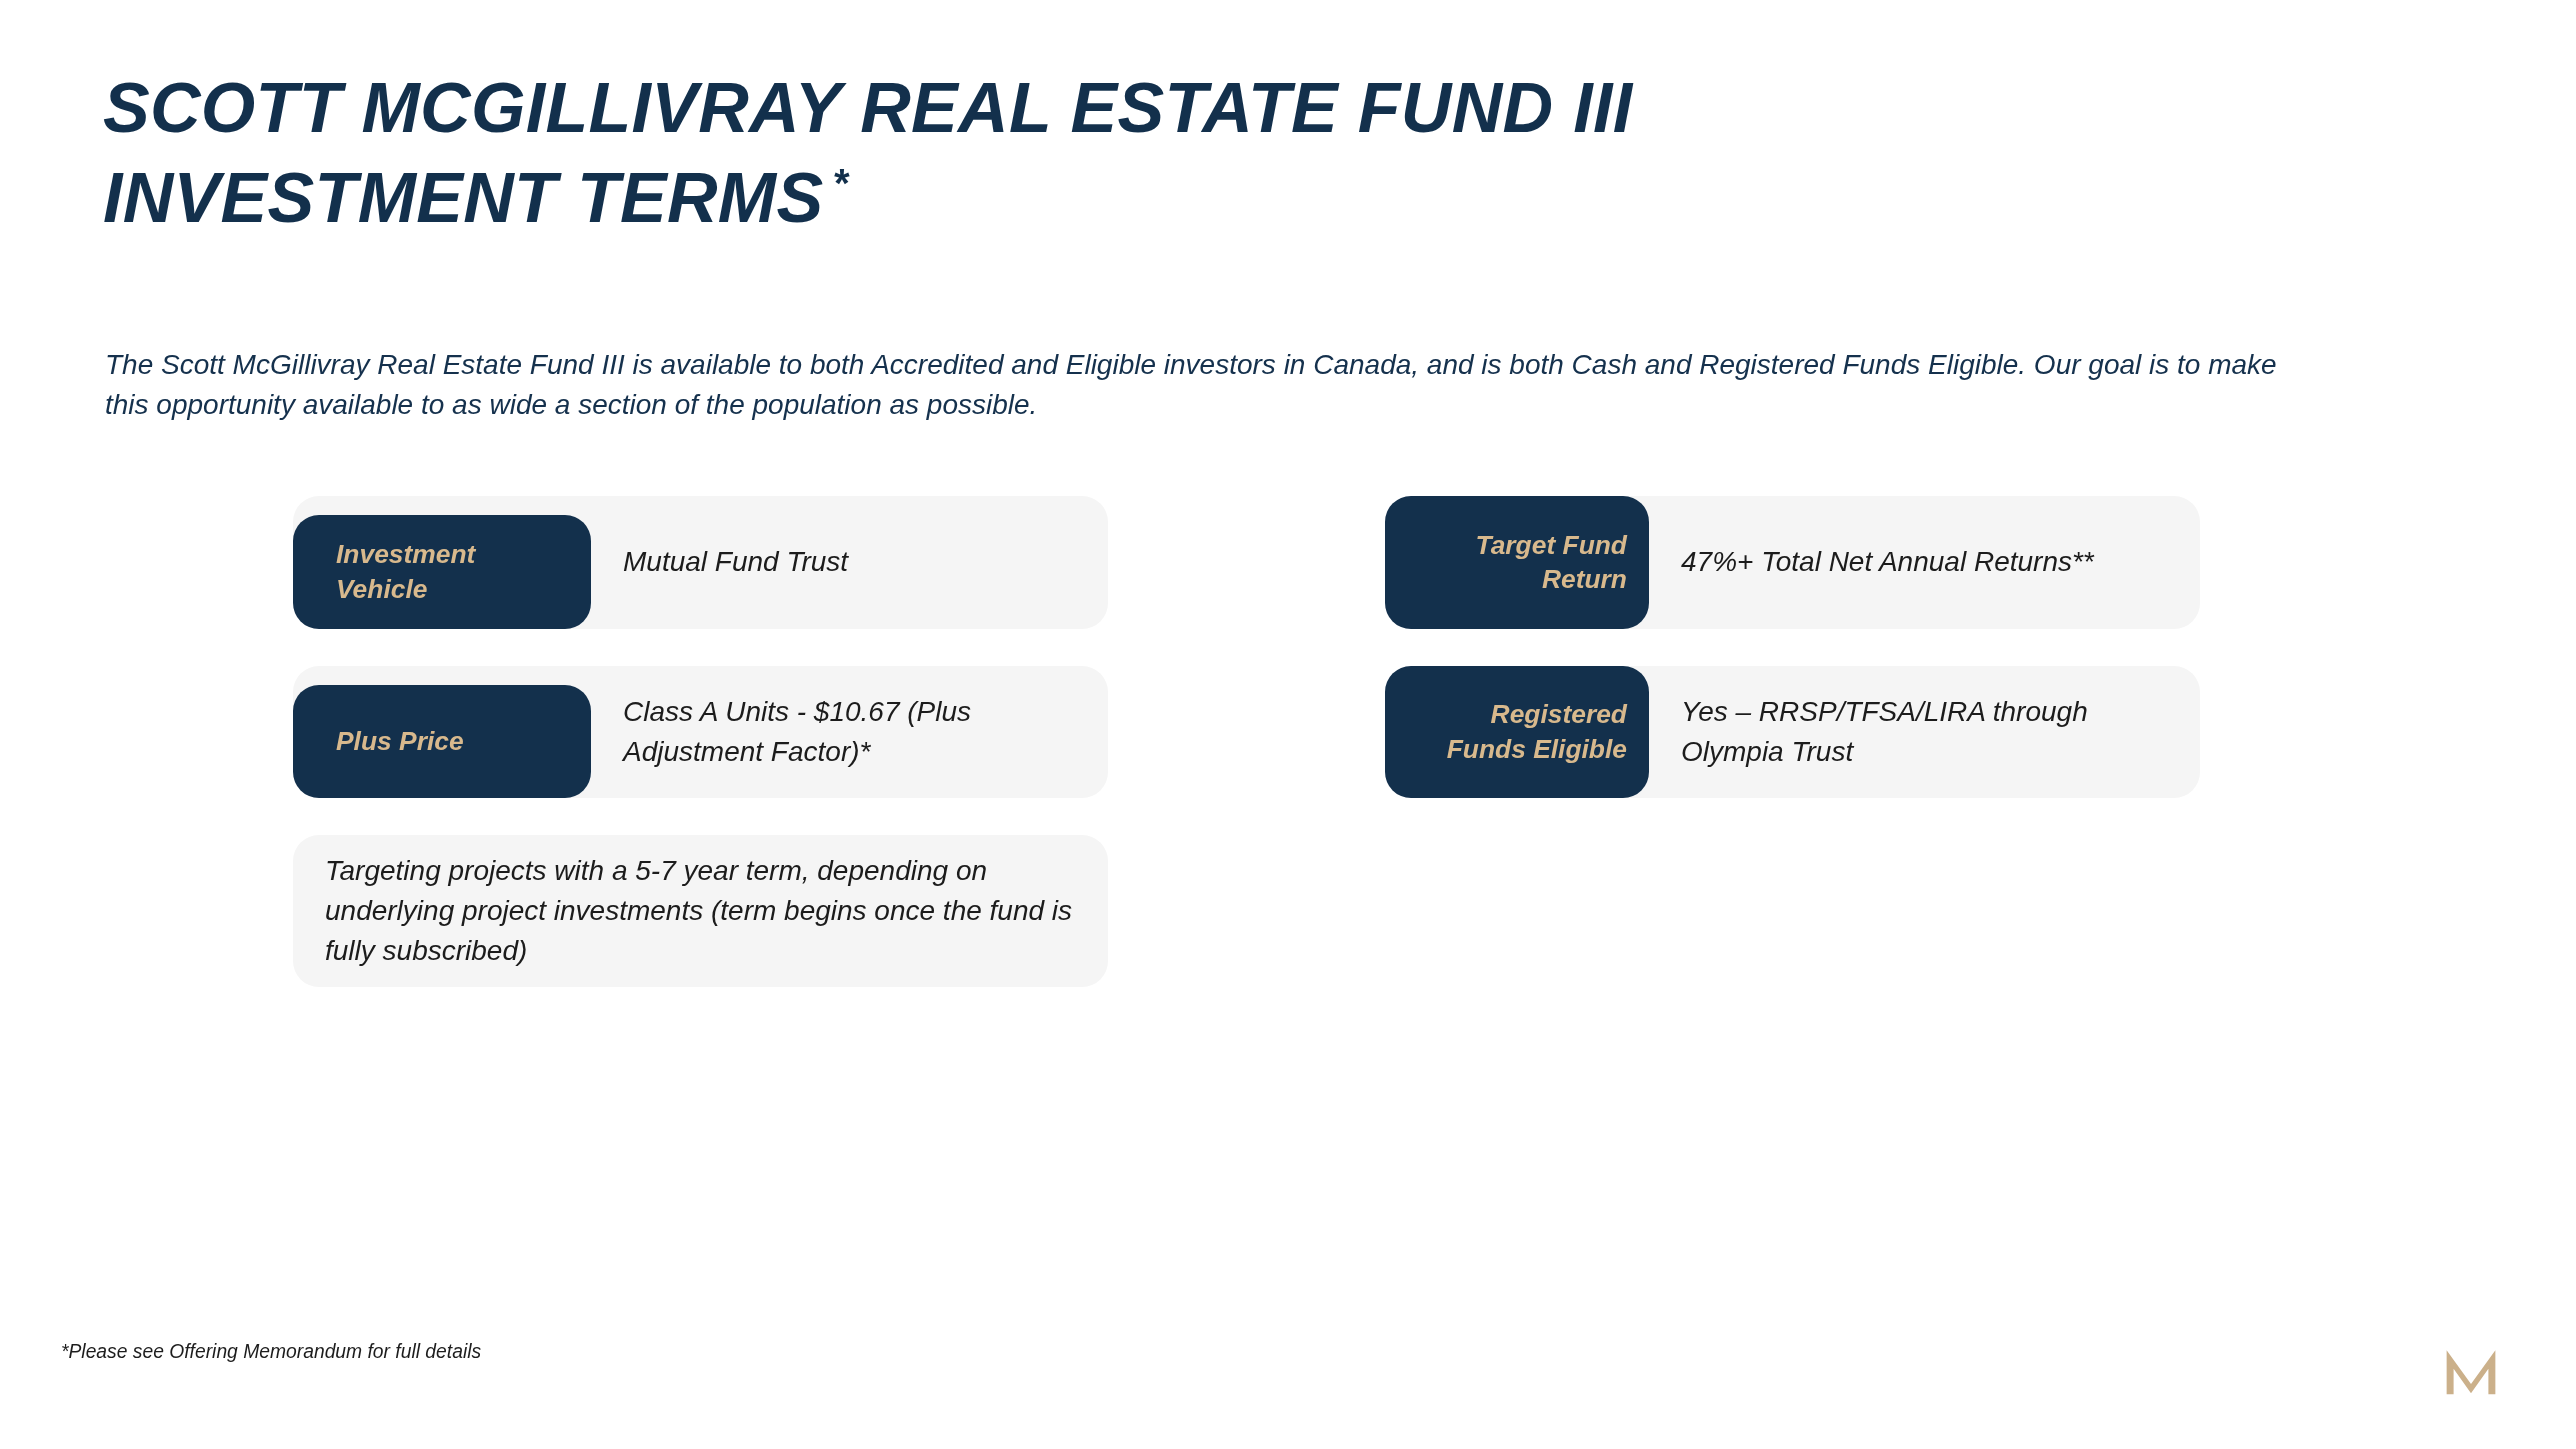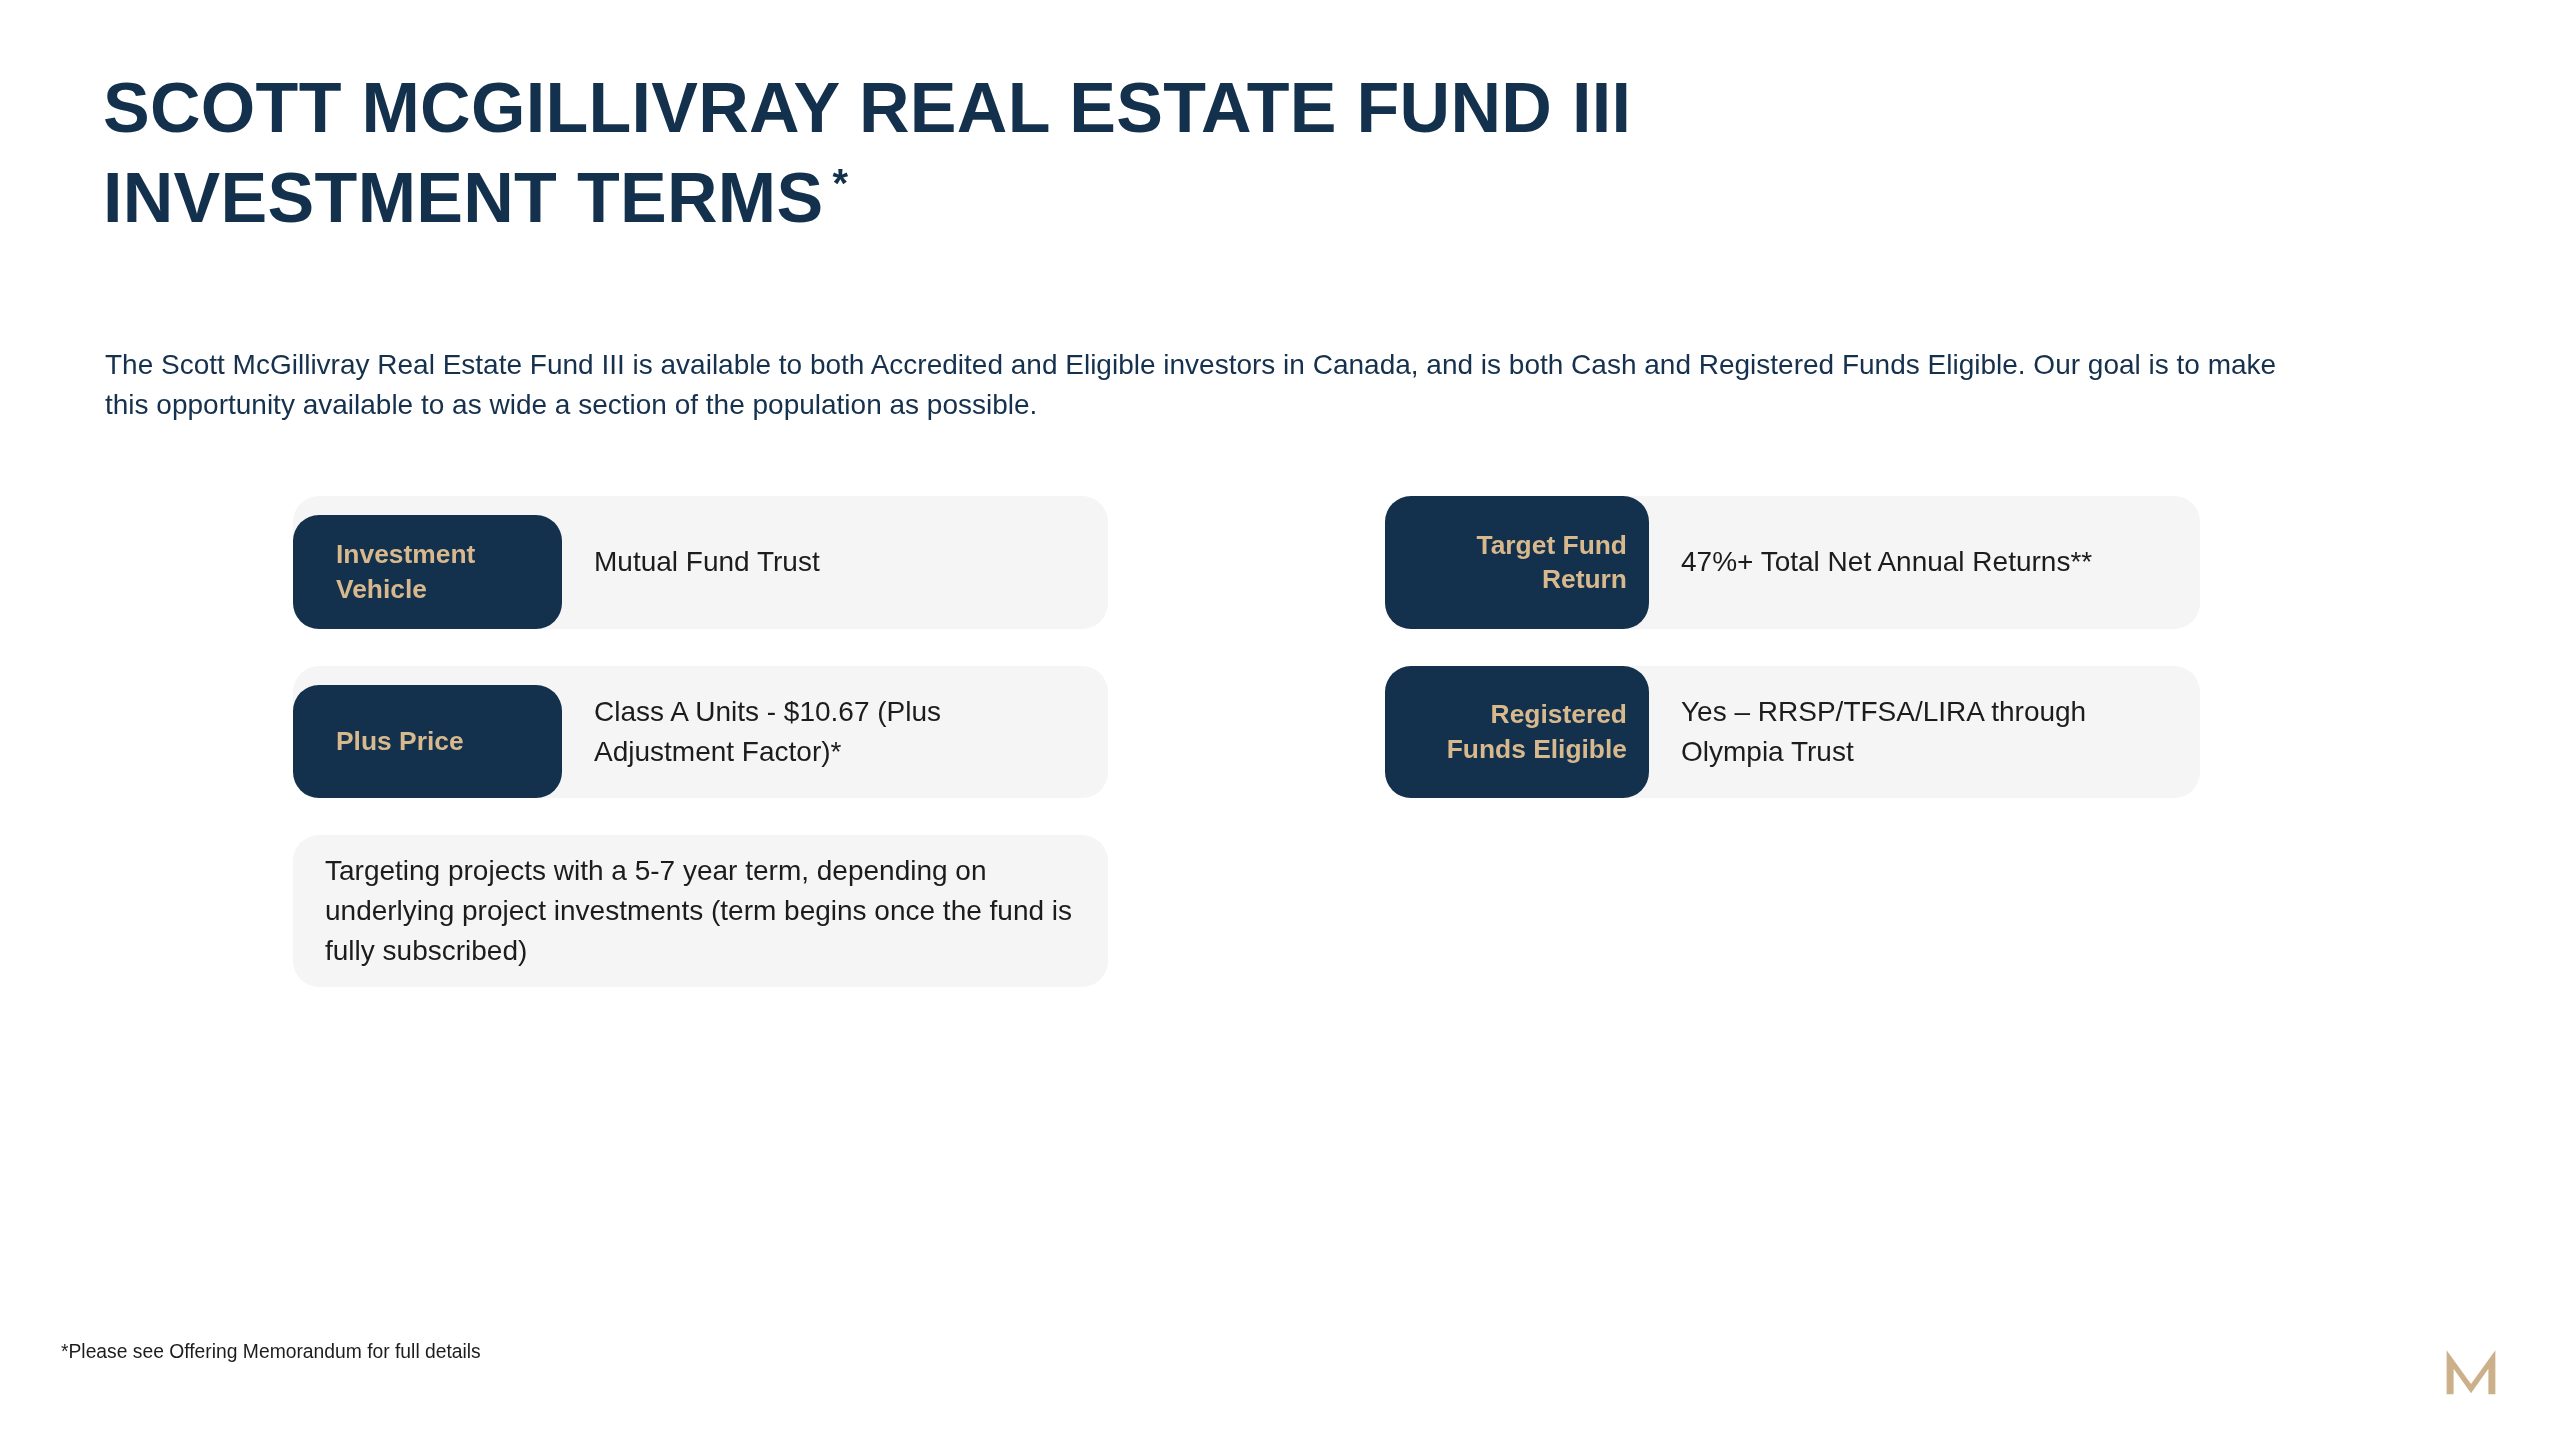--- a/index.html
+++ b/index.html
@@ -12,20 +12,21 @@
     background: #ffffff;
     font-family: "Liberation Sans", sans-serif;
     color: #14304d;
     overflow: hidden;
     position: relative;
   }
   .slide {
     position: absolute;
     inset: 0;
     padding: 16px;
+    font-style: italic;
   }
   
   .title-block {
     position: absolute;
     left: 103px;
     top: 64px;
     width: 2190px;
   }
   .title-line {
     font-size: 70px;
@@ -87,21 +88,21 @@
     font-size: 26.4px;
     line-height: 1.32;
     display: flex;
     align-items: center;
     padding: 22px 22px 22px 43px;
     box-sizing: border-box;
     position: relative;
     z-index: 2;
   }
   .card-label.w-left {
-    width: 269px;
+    width: 298px;
     margin-top: 19px;
   }
   .card-label.w-right {
     width: 264px;
     text-align: right;
   }
   .card-value {
     flex: 1;
     display: flex;
     align-items: center;

